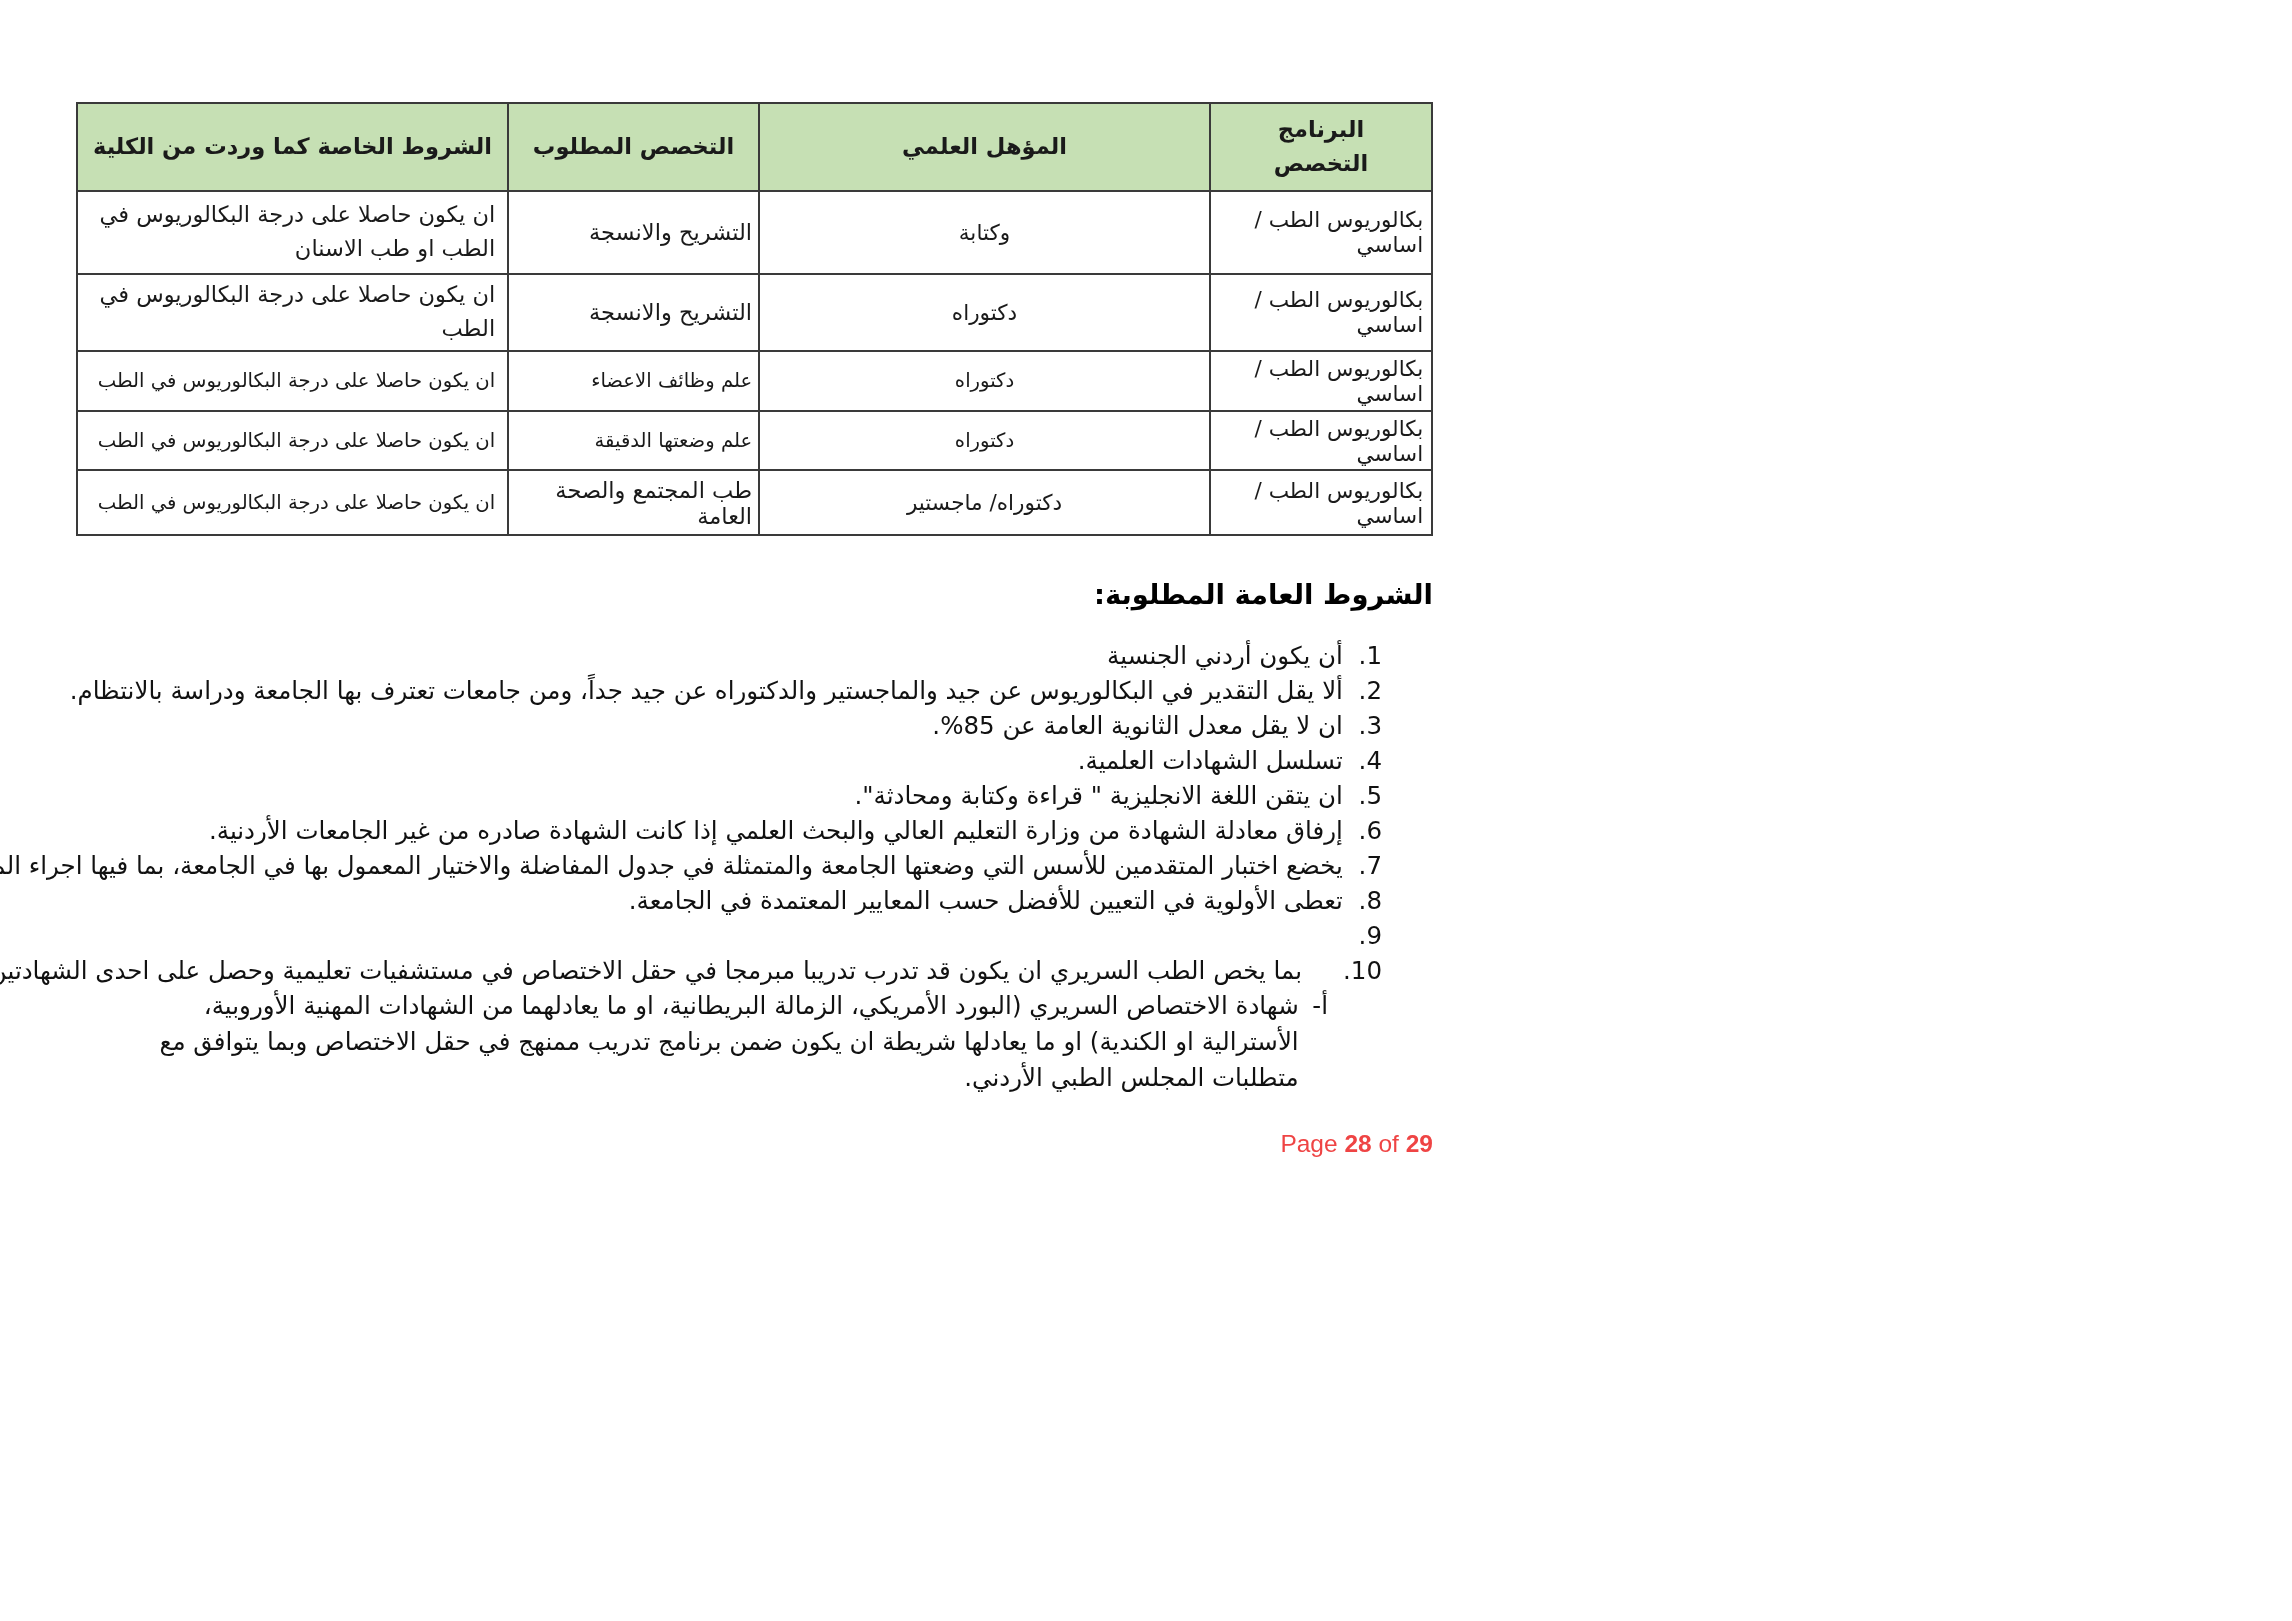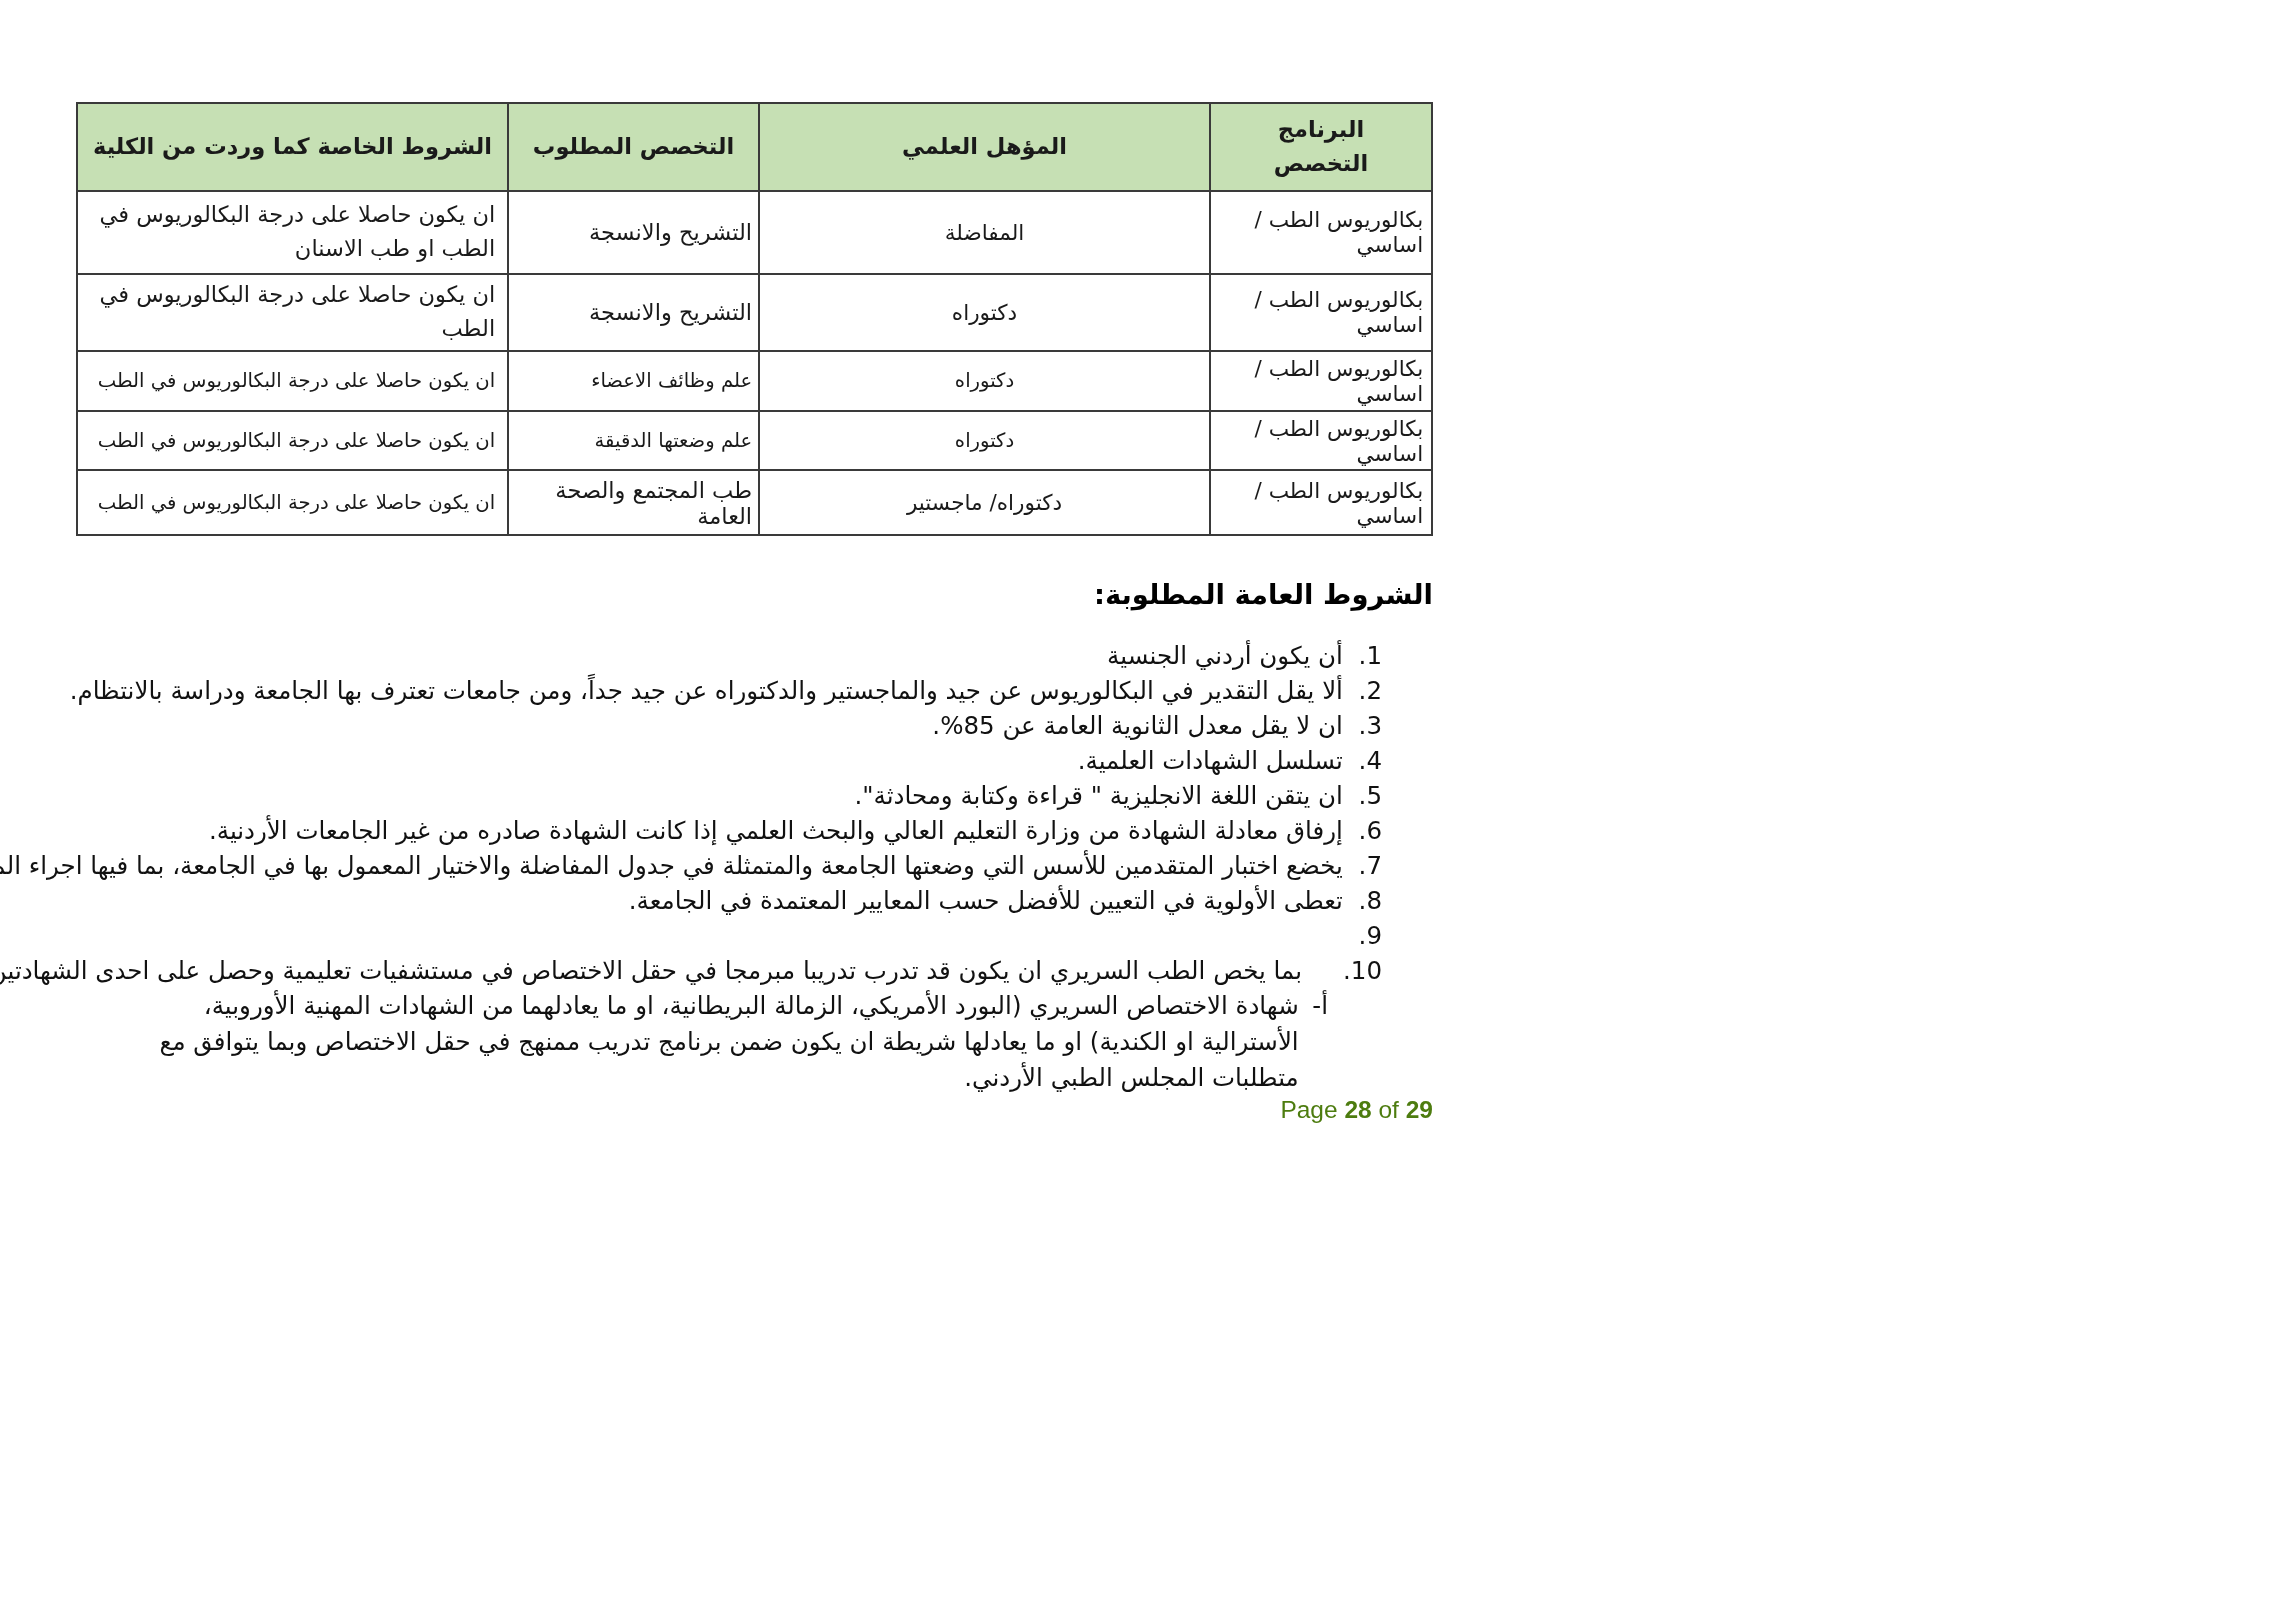--- a/index.html
+++ b/index.html
@@ -106,26 +106,26 @@
   .sub-item .sub-label {
     white-space: nowrap;
     flex: 0 0 auto;
   }
   .sub-item .sub-text {
     max-width: 1186px;
   }
 
   
   .footer {
-    margin-top: 0;
+    margin-top: 34px;
     direction: ltr;
     text-align: right;
     font-family: "Liberation Sans", "DejaVu Sans", sans-serif;
     font-size: 24.5px;
-    color: #4d7c0f;
+    color: #ef4444;
   }
   .footer b { font-weight: 700; }
 </style>
 </head>
 <body>
 
 <div class="page">
   <div class="content">
 
     <table class="req-table">
@@ -142,21 +142,21 @@
             <div>التخصص</div>
           </th>
           <th>المؤهل العلمي</th>
           <th>التخصص المطلوب</th>
           <th>الشروط الخاصة كما وردت من الكلية</th>
         </tr>
       </thead>
       <tbody>
         <tr class="r1">
           <td class="cell-program">بكالوريوس الطب / اساسي</td>
-          <td class="cell-qual">المفاضلة</td>
+          <td class="cell-qual">وكتابة</td>
           <td class="cell-spec">التشريح والانسجة</td>
           <td class="cell-cond">ان يكون حاصلا على درجة البكالوريوس في الطب او طب الاسنان</td>
         </tr>
         <tr class="r2">
           <td class="cell-program">بكالوريوس الطب / اساسي</td>
           <td class="cell-qual">دكتوراه</td>
           <td class="cell-spec">التشريح والانسجة</td>
           <td class="cell-cond">ان يكون حاصلا على درجة البكالوريوس في الطب</td>
         </tr>
         <tr class="r3">

